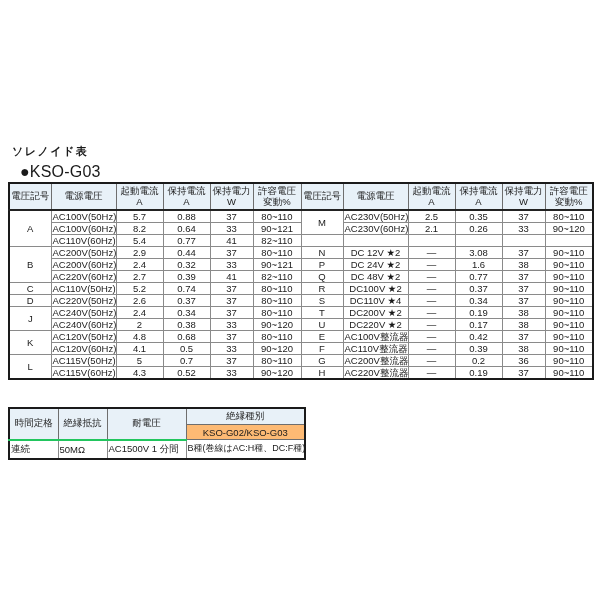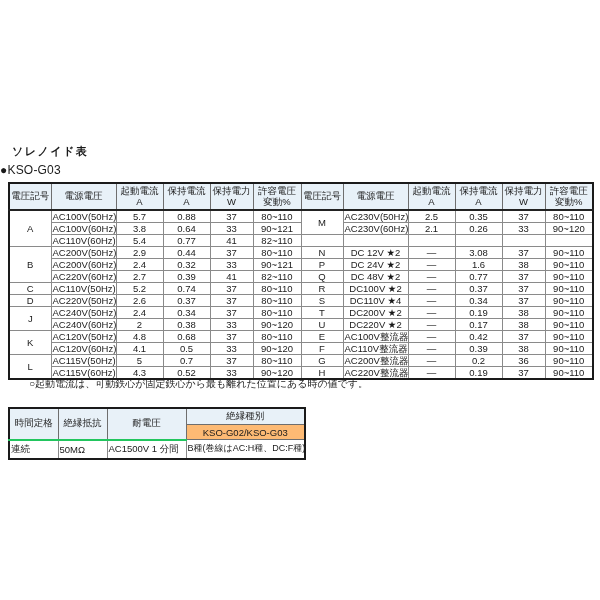--- a/index.html
+++ b/index.html
@@ -6,22 +6,22 @@
   body{
     width:600px;height:600px;background:#ffffff;position:relative;
     font-family:"Liberation Sans","DejaVu Sans",sans-serif;color:#1a1a1a;
     overflow:hidden;
   }
   .page-title{
     position:absolute;left:12px;top:144px;
     font-size:11px;font-weight:bold;letter-spacing:1.5px;text-align:right;
   }
   .model-line{
-    position:absolute;left:0;top:163px;
-    font-size:12px;letter-spacing:0.2px;
+    position:absolute;left:20px;top:163px;
+    font-size:16px;letter-spacing:0.2px;
   }
   table{border-collapse:collapse;}
   
   .main-table{
     position:absolute;left:8px;top:182px;width:584px;
     table-layout:fixed;border:2px solid #1a1a1a;background:#fff;
   }
   .main-table th{
     background:#e8f1f8;font-weight:normal;font-size:9.5px;line-height:1.15;
     padding:1px 0;border:1px solid #6e6e6e;border-bottom:2px solid #222;
@@ -137,21 +137,21 @@
         <td class="num gs">80~110</td>
         <td rowspan="2" class="code gs">M</td>
         <td class="volt gs">AC230V(50Hz)</td>
         <td class="num gs">2.5</td>
         <td class="num gs">0.35</td>
         <td class="num gs">37</td>
         <td class="num gs">80~110</td>
       </tr>
       <tr>
         <td class="volt">AC100V(60Hz)</td>
-        <td class="num">3.8</td>
+        <td class="num">8.2</td>
         <td class="num">0.64</td>
         <td class="num">33</td>
         <td class="num">90~121</td>
         <td class="volt">AC230V(60Hz)</td>
         <td class="num">2.1</td>
         <td class="num">0.26</td>
         <td class="num">33</td>
         <td class="num">90~120</td>
       </tr>
       <tr>
@@ -313,21 +313,20 @@
         <td class="volt gs">AC220V整流器付</td>
         <td class="num gs">—</td>
         <td class="num gs">0.19</td>
         <td class="num gs">37</td>
         <td class="num gs">90~110</td>
       </tr>
     </tbody>
 </table>
 
 <div class="notes">
-  <div class="indent">○起動電流は、可動鉄心が固定鉄心から最も離れた位置にある時の値です。</div>
 </div>
 
 <table class="rating-table">
   <colgroup>
     <col style="width:49px">
       <col style="width:49px">
       <col style="width:79px">
       <col style="width:119px">
   </colgroup>
   <tbody>

